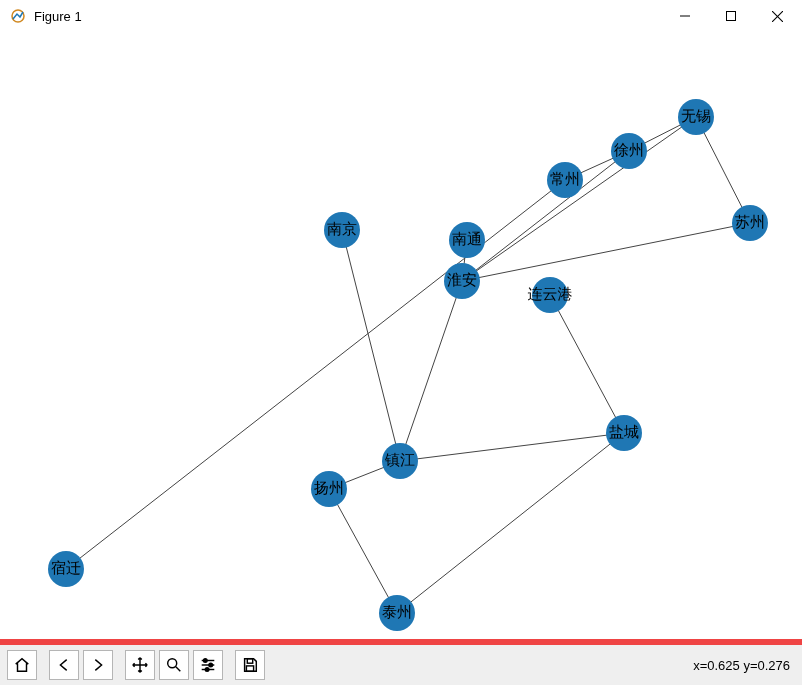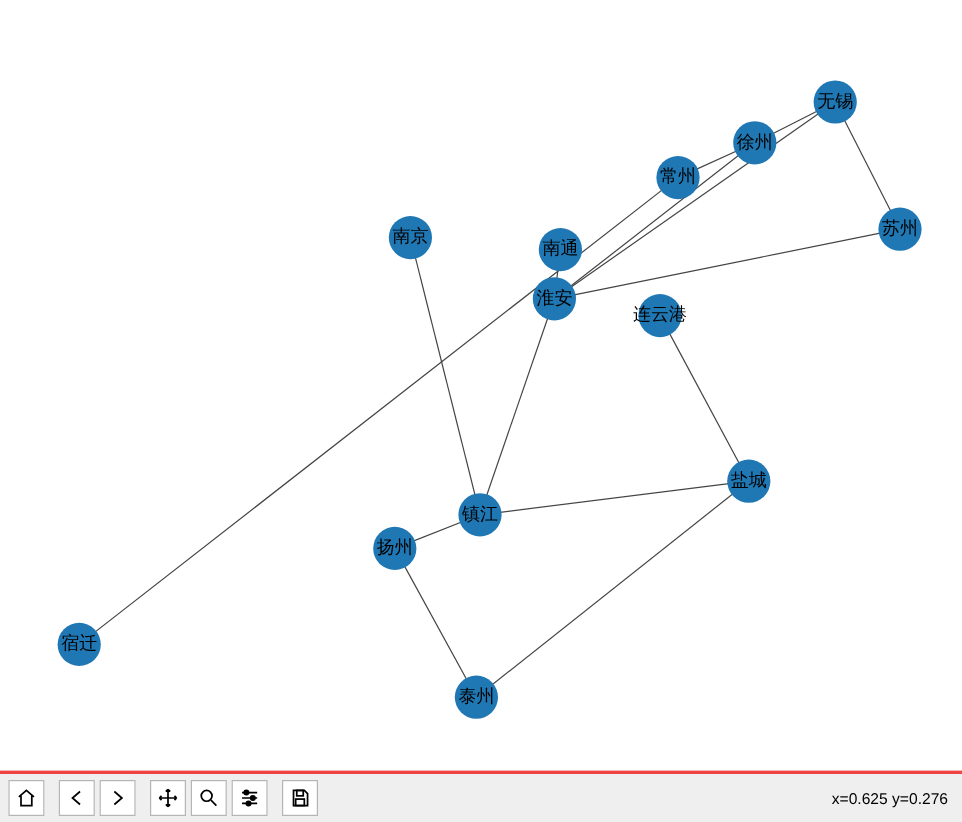--- a/index.html
+++ b/index.html
@@ -72,21 +72,21 @@
   .nodetext {
     font-size: 15px;
     fill: #000;
     text-anchor: middle;
     dominant-baseline: middle;
     font-family: "Microsoft YaHei", "SimSun", Arial, sans-serif;
   }
   .toolbar {
     height: 40px;
     background: #efefef;
-    border-top: 3px solid #ef4444;
+    border-top: 6px solid #ef4444;
     display: flex;
     align-items: center;
     padding: 0 6px;
   }
   .tbtn {
     width: 30px;
     height: 30px;
     margin: 0 1px;
     background: #fff;
     border: 1px solid #b5b5b5;
@@ -103,20 +103,46 @@
     font-size: 13px;
     color: #000;
   }
   .group { display: flex; gap: 2px; }
 </style>
 </head>
 <body>
 
 <div class="window">
 
+  <div class="titlebar">
+    <span class="icon">
+      <svg width="16" height="16" viewBox="0 0 16 16">
+        <circle cx="8" cy="8" r="6" fill="none" stroke="#d08820" stroke-width="1.5"></circle>
+        <path d="M3 11 L7 6 L10 9 L13 4" stroke="#1f77b4" stroke-width="1.5" fill="none"></path>
+      </svg>
+    </span>
+    <span class="title">Figure 1</span>
+    <span class="spacer"></span>
+    <div class="winbtn">
+      <svg width="10" height="10" viewBox="0 0 10 10">
+          <line x1="0" y1="5" x2="10" y2="5"></line>
+        </svg>
+    </div>
+    <div class="winbtn">
+      <svg width="10" height="10" viewBox="0 0 10 10">
+          <rect x="0.5" y="0.5" width="9" height="9"></rect>
+        </svg>
+    </div>
+    <div class="winbtn">
+      <svg width="11" height="11" viewBox="0 0 10 10">
+          <line x1="0" y1="0" x2="10" y2="10"></line>
+          <line x1="10" y1="0" x2="0" y2="10"></line>
+        </svg>
+    </div>
+  </div>
 
   <div class="canvas-area">
     <svg id="graph-svg" width="802" height="613">
         <line x1="66" y1="537" x2="565" y2="148" class="edge"></line>
         <line x1="342" y1="198" x2="400" y2="429" class="edge"></line>
         <line x1="462" y1="249" x2="400" y2="429" class="edge"></line>
         <line x1="462" y1="249" x2="750" y2="191" class="edge"></line>
         <line x1="462" y1="249" x2="696" y2="85" class="edge"></line>
         <line x1="462" y1="249" x2="629" y2="119" class="edge"></line>
         <line x1="467" y1="208" x2="462" y2="249" class="edge"></line>

